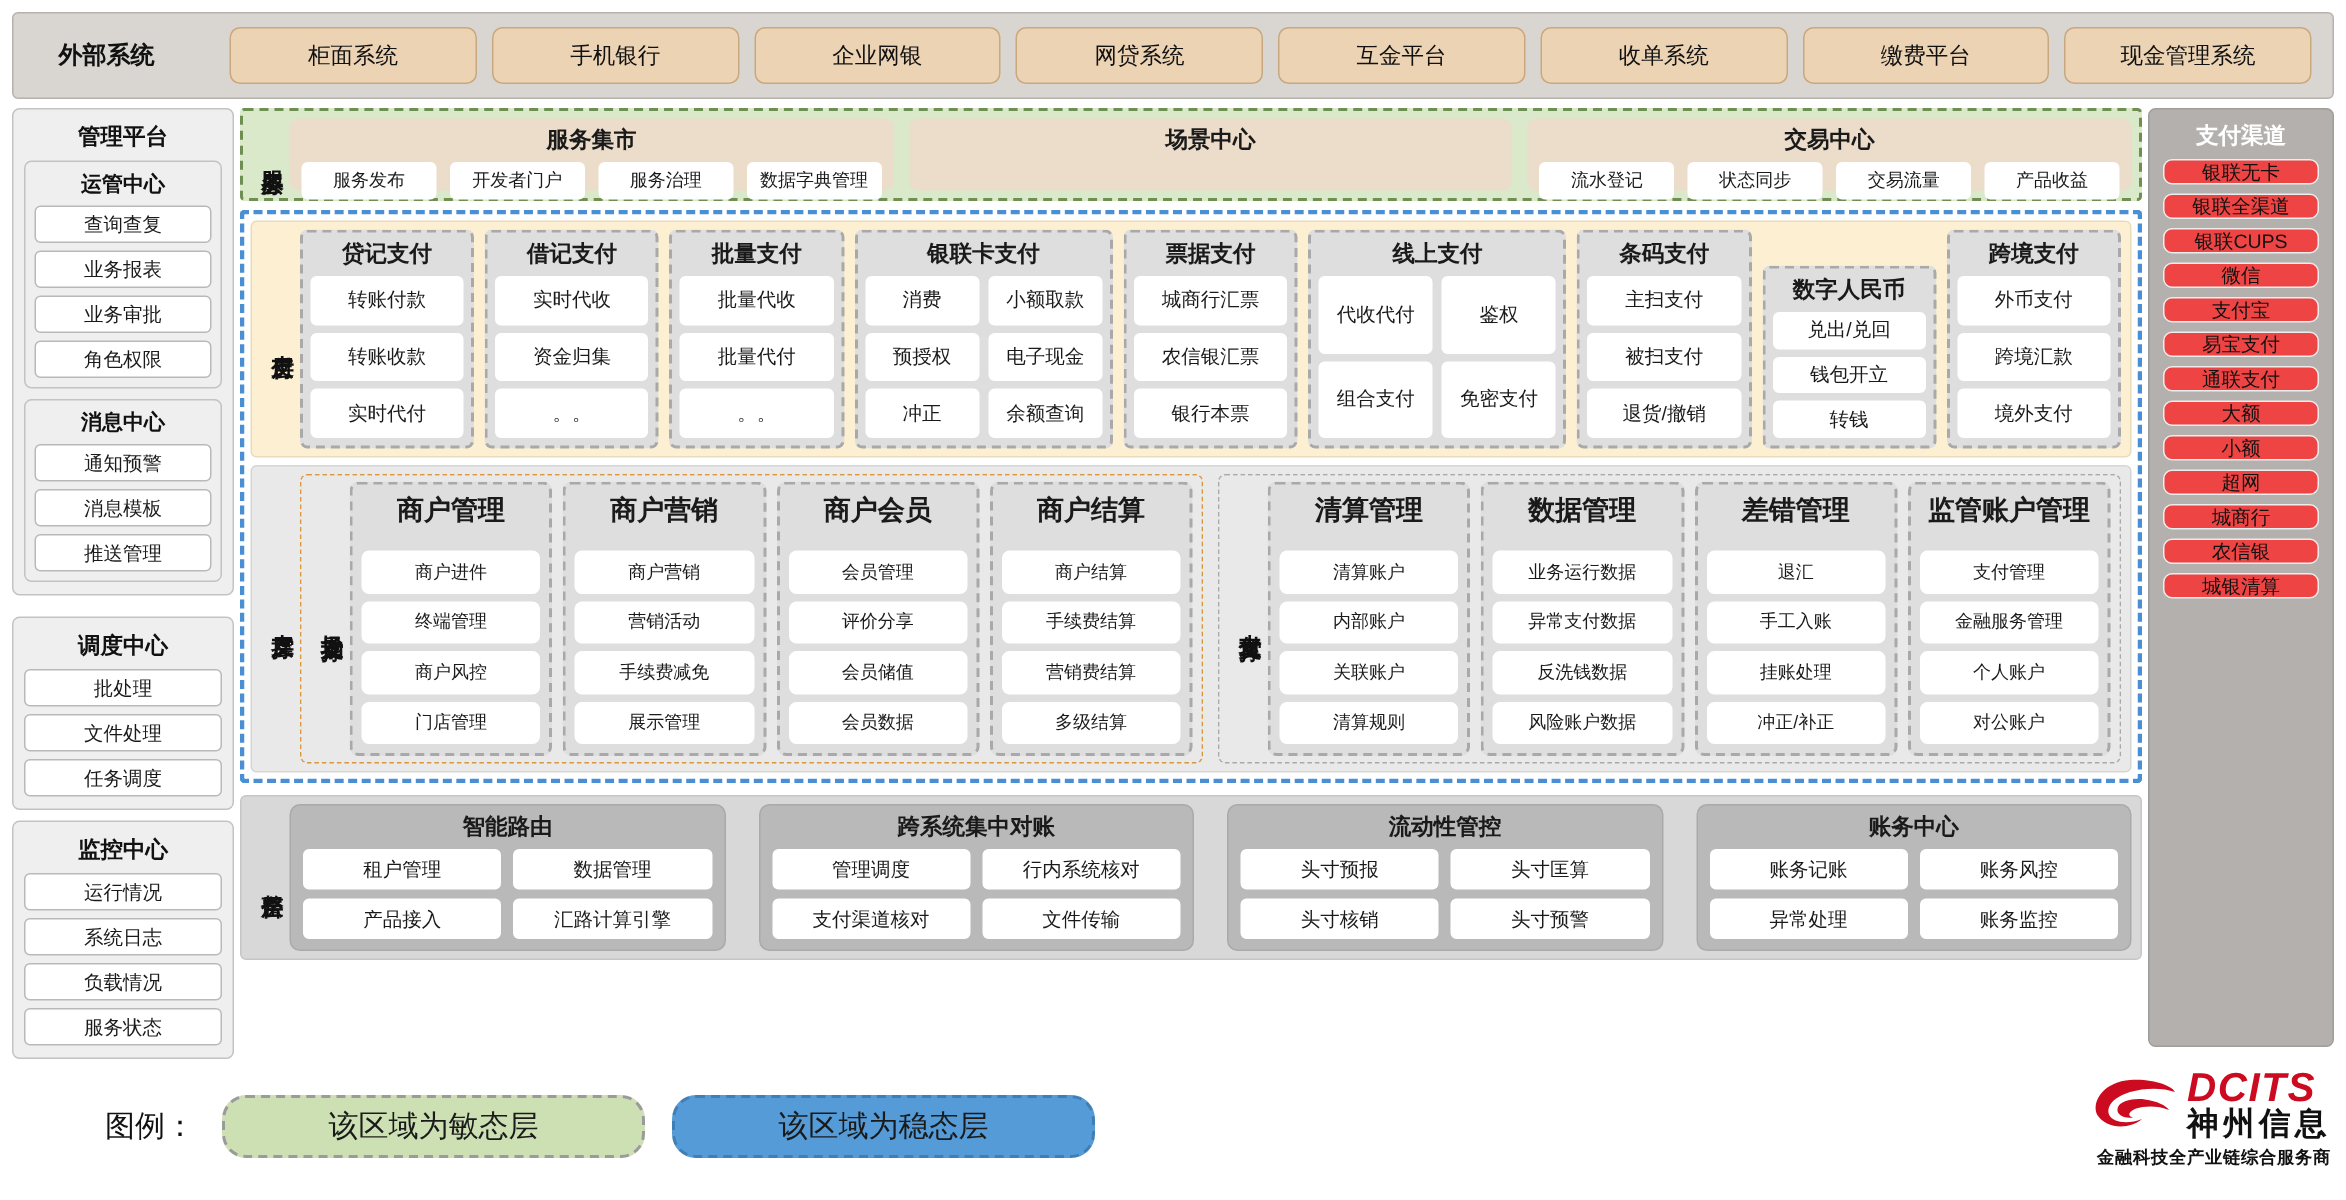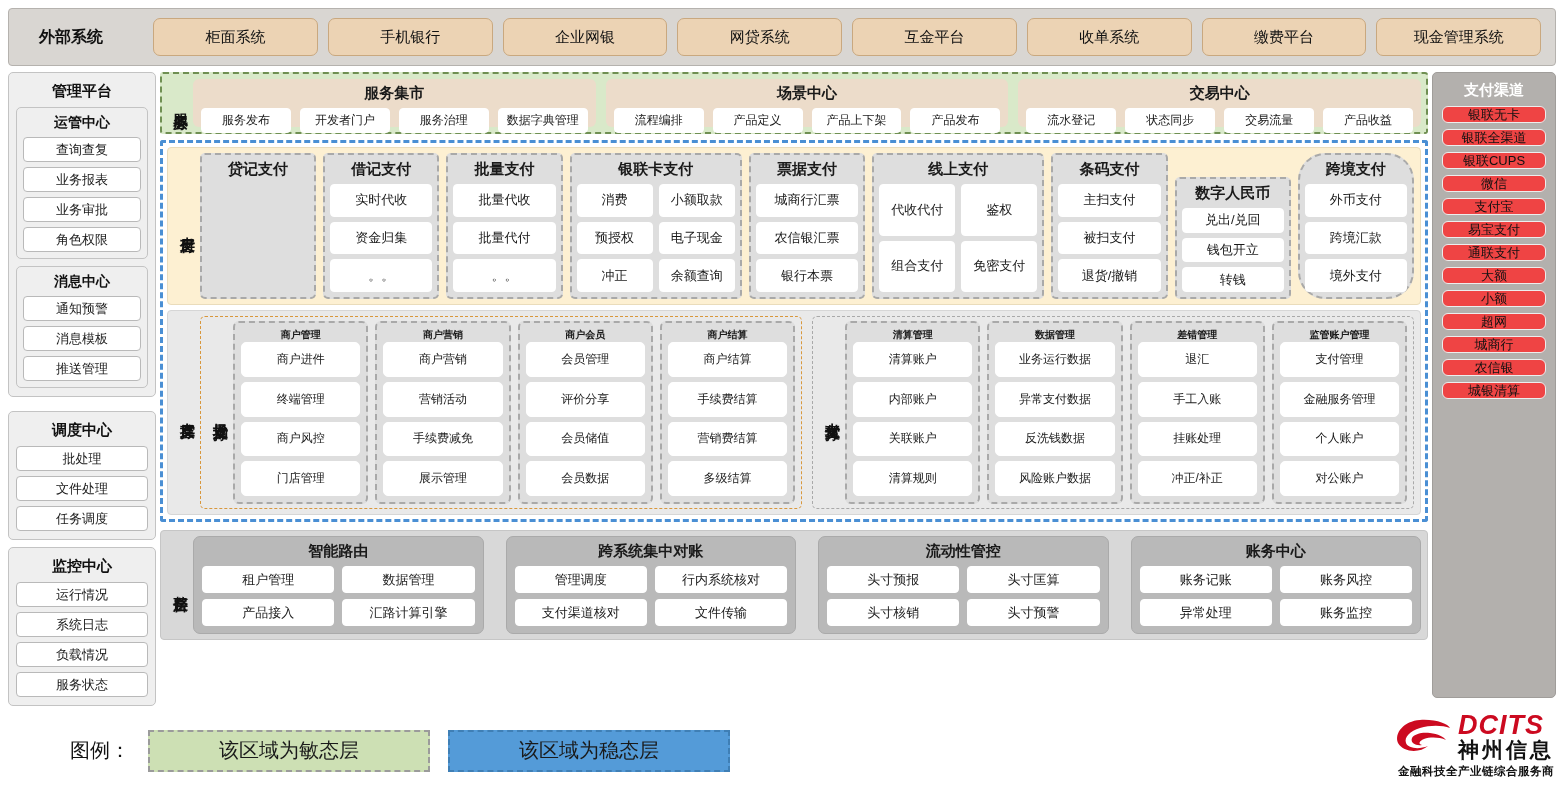--- a/index.html
+++ b/index.html
@@ -148,21 +148,21 @@
   }
   .sup-areas{ display:flex; flex:1; gap:10px; }
   .sup-area{ display:flex; flex:1; border-radius:5px; padding:4px 6px; }
   .sup-area.scene{ border:1px dashed #d8973c; }
   .sup-area.paysup{ border:1px dashed #a9a9a9; }
   .sup-groups{ display:flex; flex:1; gap:7px; }
   .sup-group{
     flex:1; background:#dedede; border:2px dashed #a9a9a9; border-radius:6px;
     padding:2px 6px 6px 6px; display:flex; flex-direction:column;
   }
-  .sg-title{ font-size:10px; font-weight:bold; text-align:center; padding:3px 0 0 0; white-space:nowrap;}
+  .sg-title{ font-size:18px; font-weight:bold; text-align:center; padding:3px 0 15px 0; white-space:nowrap;}
   .sg-items{ display:flex; flex-direction:column; gap:5px; flex:1; }
   .sg-chip{
     flex:1; background:#ffffff; border:1px solid #ffffff; border-radius:5px;
     display:flex; align-items:center; justify-content:center;
     font-size:12px; white-space:nowrap;
   }
 
   
   .int-layer{
     background:#d8d8d8; border:1px solid #c6c6c6; border-radius:4px;
@@ -184,21 +184,21 @@
 
   
   .legend{
     position:absolute; left:70px; top:728px; height:45px;
     display:flex; align-items:center; gap:18px;
   }
   .legend-label{ font-size:20px; color:#111; }
   .legend-box{
     height:42px; width:282px;
     display:flex; align-items:center; justify-content:center;
-    font-size:20px; color:#1a1a1a;
+    font-size:20px; color:#1a1a1a;border-radius:16px;
   }
   .legend-green{ background:#cde0b4; border:2px dashed #9b9b9b; }
   .legend-blue{ background:#549bd8; border:2px dashed #3f7fb5; }
 
   
   .logo-wrap{
     position:absolute; right:10px; top:712px; width:200px; height:80px;
     display:flex; flex-direction:column; align-items:flex-end;
   }
   .logo-row{ display:flex; align-items:center; gap:4px; }
@@ -288,46 +288,51 @@
           <div class="svc-group-title">服务集市</div>
           <div class="svc-items">
             <div class="svc-chip">服务发布</div>
             <div class="svc-chip">开发者门户</div>
             <div class="svc-chip">服务治理</div>
             <div class="svc-chip">数据字典管理</div>
           </div>
         </div>
         <div class="svc-group">
           <div class="svc-group-title">场景中心</div>
-          <div class="svc-items">
-            <div class="svc-chip">流程编排</div>
-            <div class="svc-chip">产品定义</div>
-            <div class="svc-chip">产品上下架</div>
-            <div class="svc-chip">产品发布</div>
-          </div>
         </div>
         <div class="svc-group">
           <div class="svc-group-title">交易中心</div>
           <div class="svc-items">
             <div class="svc-chip">流水登记</div>
             <div class="svc-chip">状态同步</div>
             <div class="svc-chip">交易流量</div>
             <div class="svc-chip">产品收益</div>
           </div>
         </div>
       </div>
   </div>
 
   <div class="stable-block">
 
     <div class="pay-layer">
       <div class="vlabel">支付层</div>
       <div class="pay-groups" id="pay-groups">
           <div class="pay-group" style="flex: 1 1 0%;">
             <div class="pg-title">贷记支付</div>
+            <div class="pg-rows">
+              <div class="pg-row">
+                <div class="pg-chip">转账付款</div>
+              </div>
+              <div class="pg-row">
+                <div class="pg-chip">转账收款</div>
+              </div>
+              <div class="pg-row">
+                <div class="pg-chip">实时代付</div>
+              </div>
+            </div>
           </div>
           <div class="pay-group" style="flex: 1 1 0%;">
             <div class="pg-title">借记支付</div>
             <div class="pg-rows">
               <div class="pg-row">
                 <div class="pg-chip">实时代收</div>
               </div>
               <div class="pg-row">
                 <div class="pg-chip">资金归集</div>
               </div>
@@ -415,21 +420,21 @@
                 <div class="pg-chip">兑出/兑回</div>
               </div>
               <div class="pg-row">
                 <div class="pg-chip">钱包开立</div>
               </div>
               <div class="pg-row">
                 <div class="pg-chip">转钱</div>
               </div>
             </div>
           </div>
-          <div class="pay-group" style="flex: 1 1 0%; border-radius: 27px;">
+          <div class="pay-group" style="flex: 1 1 0%;">
             <div class="pg-title">跨境支付</div>
             <div class="pg-rows">
               <div class="pg-row">
                 <div class="pg-chip">外币支付</div>
               </div>
               <div class="pg-row">
                 <div class="pg-chip">跨境汇款</div>
               </div>
               <div class="pg-row">
                 <div class="pg-chip">境外支付</div>

